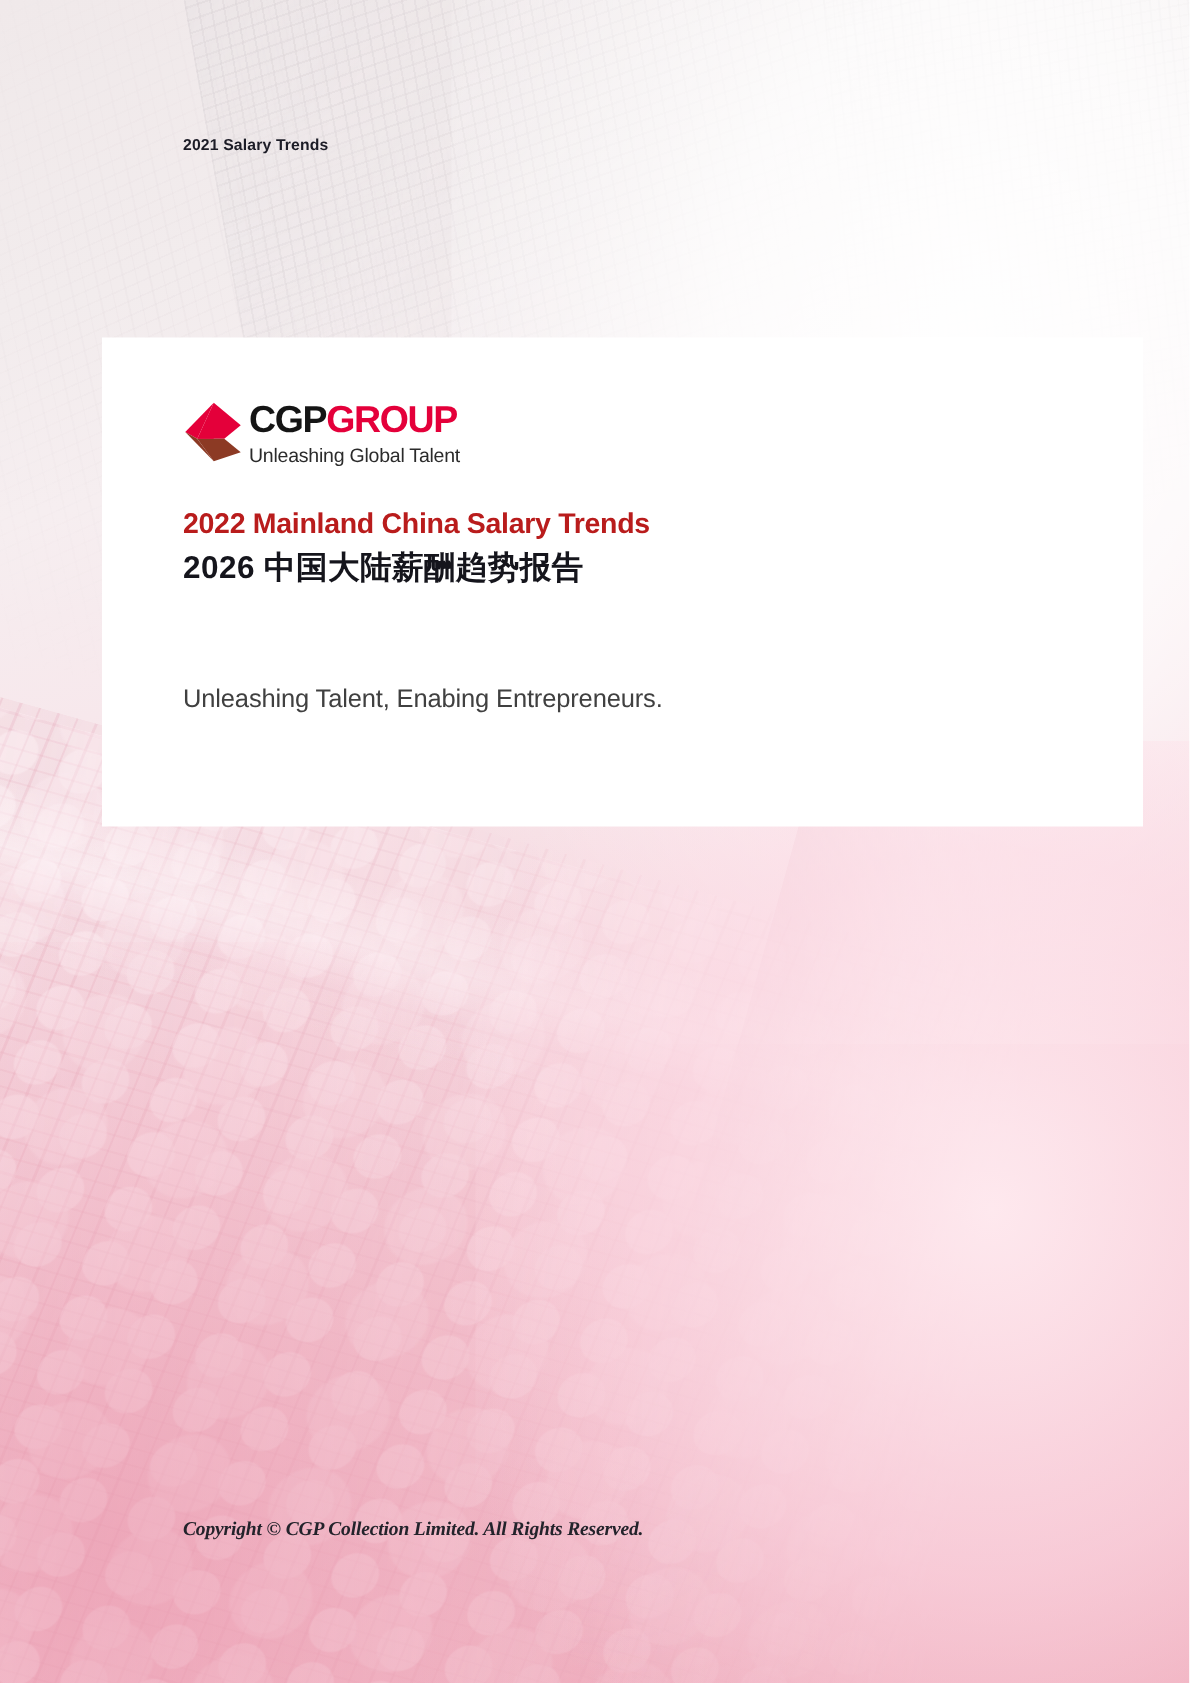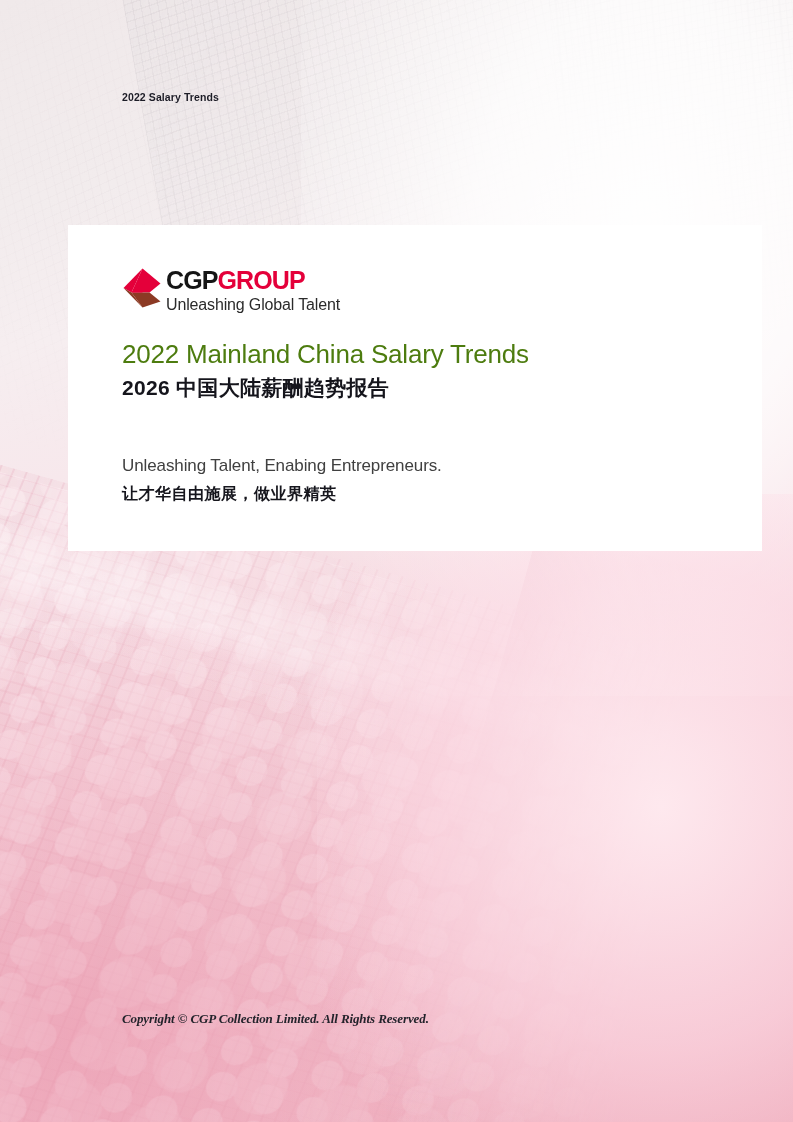--- a/index.html
+++ b/index.html
@@ -281,40 +281,40 @@
   .logo-word {
     font-size: 25px;
     font-weight: 700;
     letter-spacing: -0.9px;
     line-height: 1;
     white-space: nowrap;
   }
   .logo-word .cgp { color: #151515; }
   .logo-word .group { color: #e4003a; }
   .logo-tagline {
-    font-size: 16px;
+    font-size: 13px;
     font-weight: 400;
     letter-spacing: -0.15px;
     color: #2b2b2b;
     line-height: 1;
     margin-top: 4px;
     white-space: nowrap;
     text-align: right;
   }
 
   
   .title-block {
     position: absolute;
     left: 54px;
     top: 114px;
   }
   .title-en {
-    font-size: 26px;
-    font-weight: 400;
-    color: #4d7c0f;
+    font-size: 19px;
+    font-weight: 700;
+    color: #b91c1c;
     line-height: 1.18;
     letter-spacing: -0.2px;
     white-space: nowrap;
   }
   .title-zh {
     font-size: 21px;
     font-weight: 700;
     color: #15151c;
     line-height: 1.3;
     letter-spacing: 0.3px;
@@ -371,21 +371,21 @@
     <div class="tower-topright"></div>
     <div class="bg-upper-white"></div>
     <div class="tower-main"></div>
     <div class="tower-main-edge"></div>
     <div class="tower-specks"></div>
     <div class="tower-seam"></div>
     <div class="bg-bottomleft"></div>
     <div class="bg-right-pink"></div>
   </div>
 
-  <div class="header-label">2022 Salary Trends</div>
+  <div class="header-label">2021 Salary Trends</div>
 
   <div class="panel">
 
     <div class="logo">
       <svg class="logo-mark" viewBox="0 0 40 42">
         <polygon points="20.5,1.5 38.5,16.5 27.5,25.5 9.5,25.5" fill="#E4003A"></polygon>
         <polygon points="9.5,25.5 27.5,25.5 38.5,34.5 20.5,40.5" fill="#8C3A24"></polygon>
         <polygon points="9.5,25.5 20.5,16.5 20.5,25.5" fill="#E4003A"></polygon>
         <polygon points="1.5,21.0 20.5,1.5 9.5,25.5" fill="#E4003A"></polygon>
         <polygon points="1.5,21.0 9.5,25.5 20.5,40.5" fill="#8C3A24"></polygon>
@@ -396,20 +396,19 @@
       </div>
     </div>
 
     <div class="title-block">
       <div class="title-en">2022 Mainland China Salary Trends</div>
       <div class="title-zh">2026 中国大陆薪酬趋势报告</div>
     </div>
 
     <div class="tagline-block">
       <div class="tagline-en">Unleashing Talent, Enabing Entrepreneurs.</div>
-      <div class="tagline-zh">让才华自由施展，做业界精英</div>
     </div>
 
   </div>
 
   <div class="footer-copyright">Copyright © CGP Collection Limited. All Rights Reserved.</div>
 
 </div>
 
 </body></html>

